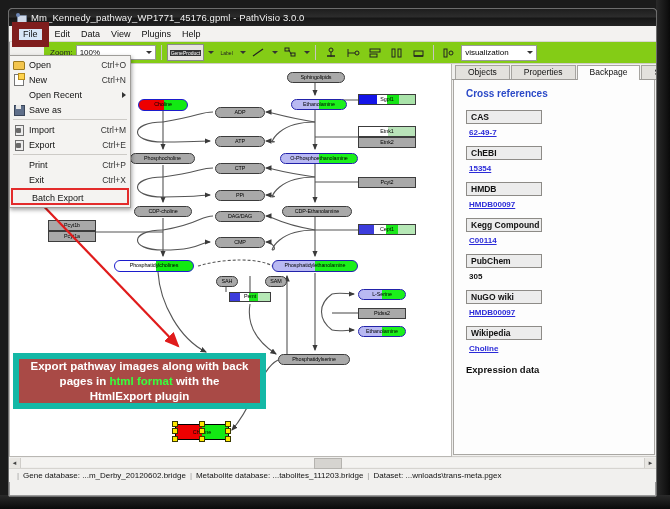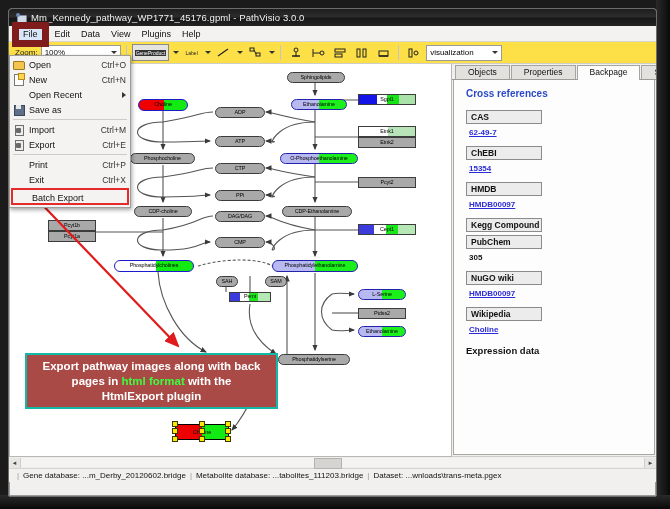--- a/index.html
+++ b/index.html
@@ -32,22 +32,22 @@
     background:#cfd9e8;border:1px solid #7b8aa0;border-radius:1px;}
   .title-ico::after{content:"";position:absolute;left:0px;top:0px;width:4px;height:4px;
     background:#6d87b5;border-radius:50%;}
   .title-text{color:#f2f2f2;font-size:9.5px;letter-spacing:.1px;white-space:nowrap;}
   
   .menubar{height:14px;background:#f3f2f0;border-bottom:1px solid #d8d6d2;
     display:flex;align-items:center;padding:1px 2px 0 3px;gap:1px;position:relative;z-index:40;}
   .menu-item{font-size:9px;padding:1px 5px;line-height:11px;color:#111;}
   .menu-item.open{background:#d8e6f7;border:7px solid #7f1d1d;padding:0px 4px;}
   
-  .toolbar{height:21px;background:#fde047;border-bottom:1px solid #cfcdc9;
-    display:flex;align-items:center;padding:0 3px;gap:3px;position:relative;}
+  .toolbar{height:21px;background:#84cc16;border-bottom:1px solid #cfcdc9;
+    display:flex;align-items:center;padding:0 3px;gap:3px;position:relative;margin-left:35px;}
   .tb-label{font-size:8px;color:#222;margin-left:3px;}
   .tb-combo{height:13px;border:1px solid #9a9a9a;background:#fff;width:74px;
     display:flex;align-items:center;justify-content:space-between;font-size:8px;padding:0 1px 0 3px;}
   .tb-combo .cv{color:#111;}
   .caret{width:0;height:0;border-left:3px solid transparent;border-right:3px solid transparent;
     border-top:3.5px solid #333;margin-right:2px;}
   .tb-sep{width:1px;height:15px;background:#c8c6c2;margin:0 2px;}
   .tb-btn{height:15px;min-width:15px;display:flex;align-items:center;justify-content:center;
     border:1px solid transparent;font-size:7px;color:#222;padding:0 1px;}
   .tb-btn.framed{border:1px solid #8a8a8a;background:#e6e4e0;padding:0 2px;}
@@ -78,22 +78,22 @@
     background:linear-gradient(90deg,#ffffff 0%,#ffffff 52%,#12ea12 52%,#12ea12 100%);}
   .choline-top{border:1px solid #1c1ccc;border-radius:7px;
     background:linear-gradient(90deg,#ee0000 0%,#ee0000 52%,#12ea12 52%,#12ea12 100%);}
   svg.edges{position:absolute;left:0;top:0;width:443px;height:392px;overflow:visible;}
   
   .sel-node{position:absolute;border:1px solid #000;
     background:linear-gradient(90deg,#ee0000 0%,#ee0000 50%,#13e913 50%,#13e913 100%);
     display:flex;align-items:center;justify-content:center;font-size:5.4px;}
   .handle{position:absolute;width:4px;height:4px;background:#ffe800;border:1px solid #3a3a00;}
   
-  .callout{position:absolute;left:15px;top:289px;width:253px;height:56px;
-    background:#a94a46;border:2px solid #14b8a6;
+  .callout{position:absolute;left:3px;top:289px;width:253px;height:56px;
+    background:#a94a46;border:6px solid #14b8a6;
     display:flex;align-items:center;justify-content:center;text-align:center;
     color:#fff;font-weight:bold;font-size:11.5px;line-height:15px;padding:2px 6px;
     box-sizing:border-box;z-index:6;}
   .callout .hl{color:#39ff3e;}
   .arrow-svg{position:absolute;left:0;top:0;width:443px;height:392px;z-index:7;overflow:visible;}
   
   .filemenu{position:absolute;left:0px;top:46px;width:120px;background:#f4f3f1;
     border:1px solid #9f9d99;box-shadow:1px 2px 4px rgba(0,0,0,.35);z-index:60;padding:1px 0;}
   .fm-row{display:flex;align-items:center;height:15px;padding:0 4px 0 2px;font-size:9px;color:#111;}
   .fm-row.disabled{color:#a6a6a6;}
@@ -387,20 +387,21 @@
         <div class="pane-body">
           <div class="xref-title">Cross references</div>
           <div id="xref-list">
               <div class="xr-box">CAS</div>
               <div><span class="xr-link">62-49-7</span></div>
               <div class="xr-box">ChEBI</div>
               <div><span class="xr-link">15354</span></div>
               <div class="xr-box">HMDB</div>
               <div><span class="xr-link">HMDB00097</span></div>
               <div class="xr-box">Kegg Compound</div>
+              <div><span class="xr-link">C00114</span></div>
               <div class="xr-box">PubChem</div>
               <div><span class="xr-plain">305</span></div>
               <div class="xr-box">NuGO wiki</div>
               <div><span class="xr-link">HMDB00097</span></div>
               <div class="xr-box">Wikipedia</div>
               <div><span class="xr-link">Choline</span></div>
             </div>
           <div class="expr-title">Expression data</div>
         </div>
       </div>

